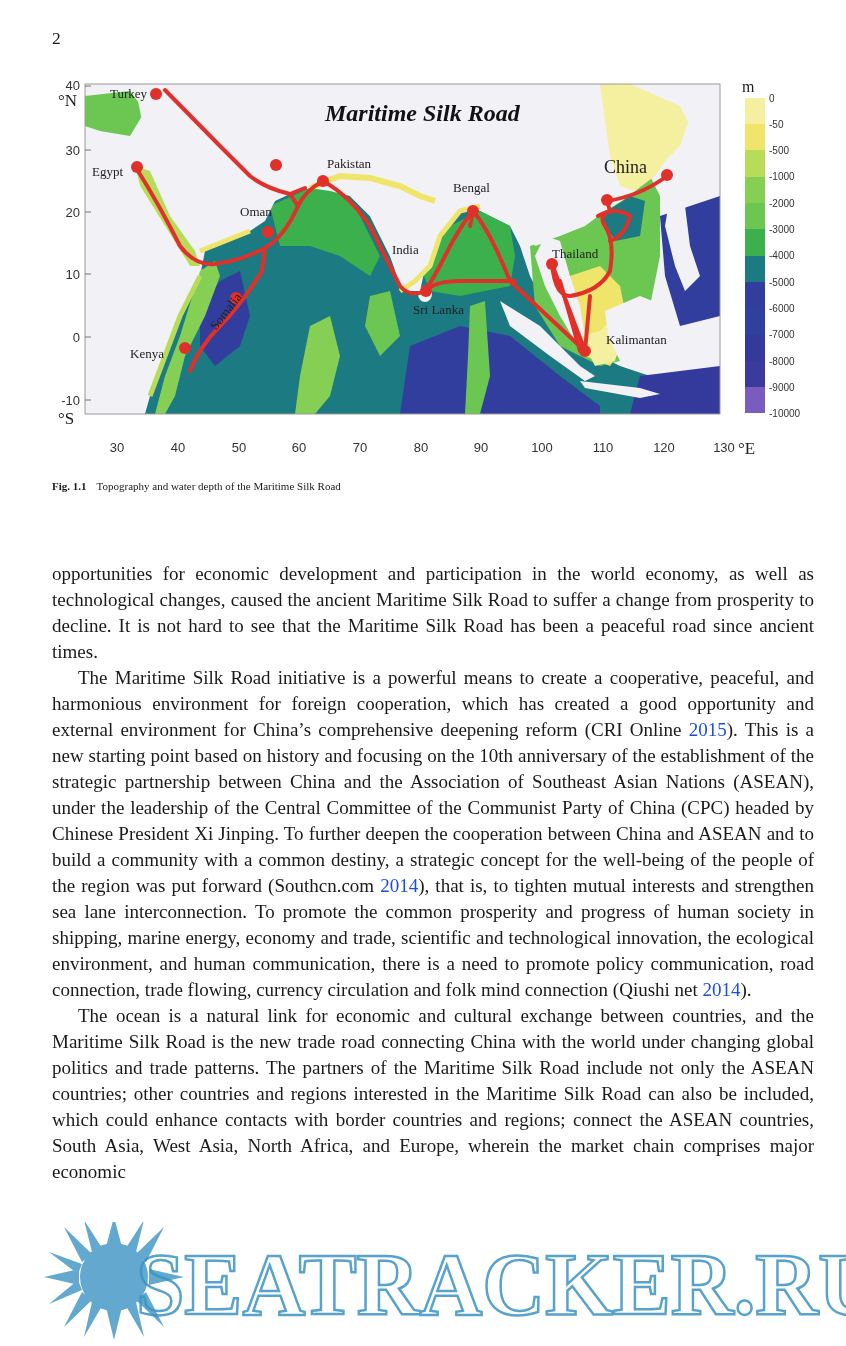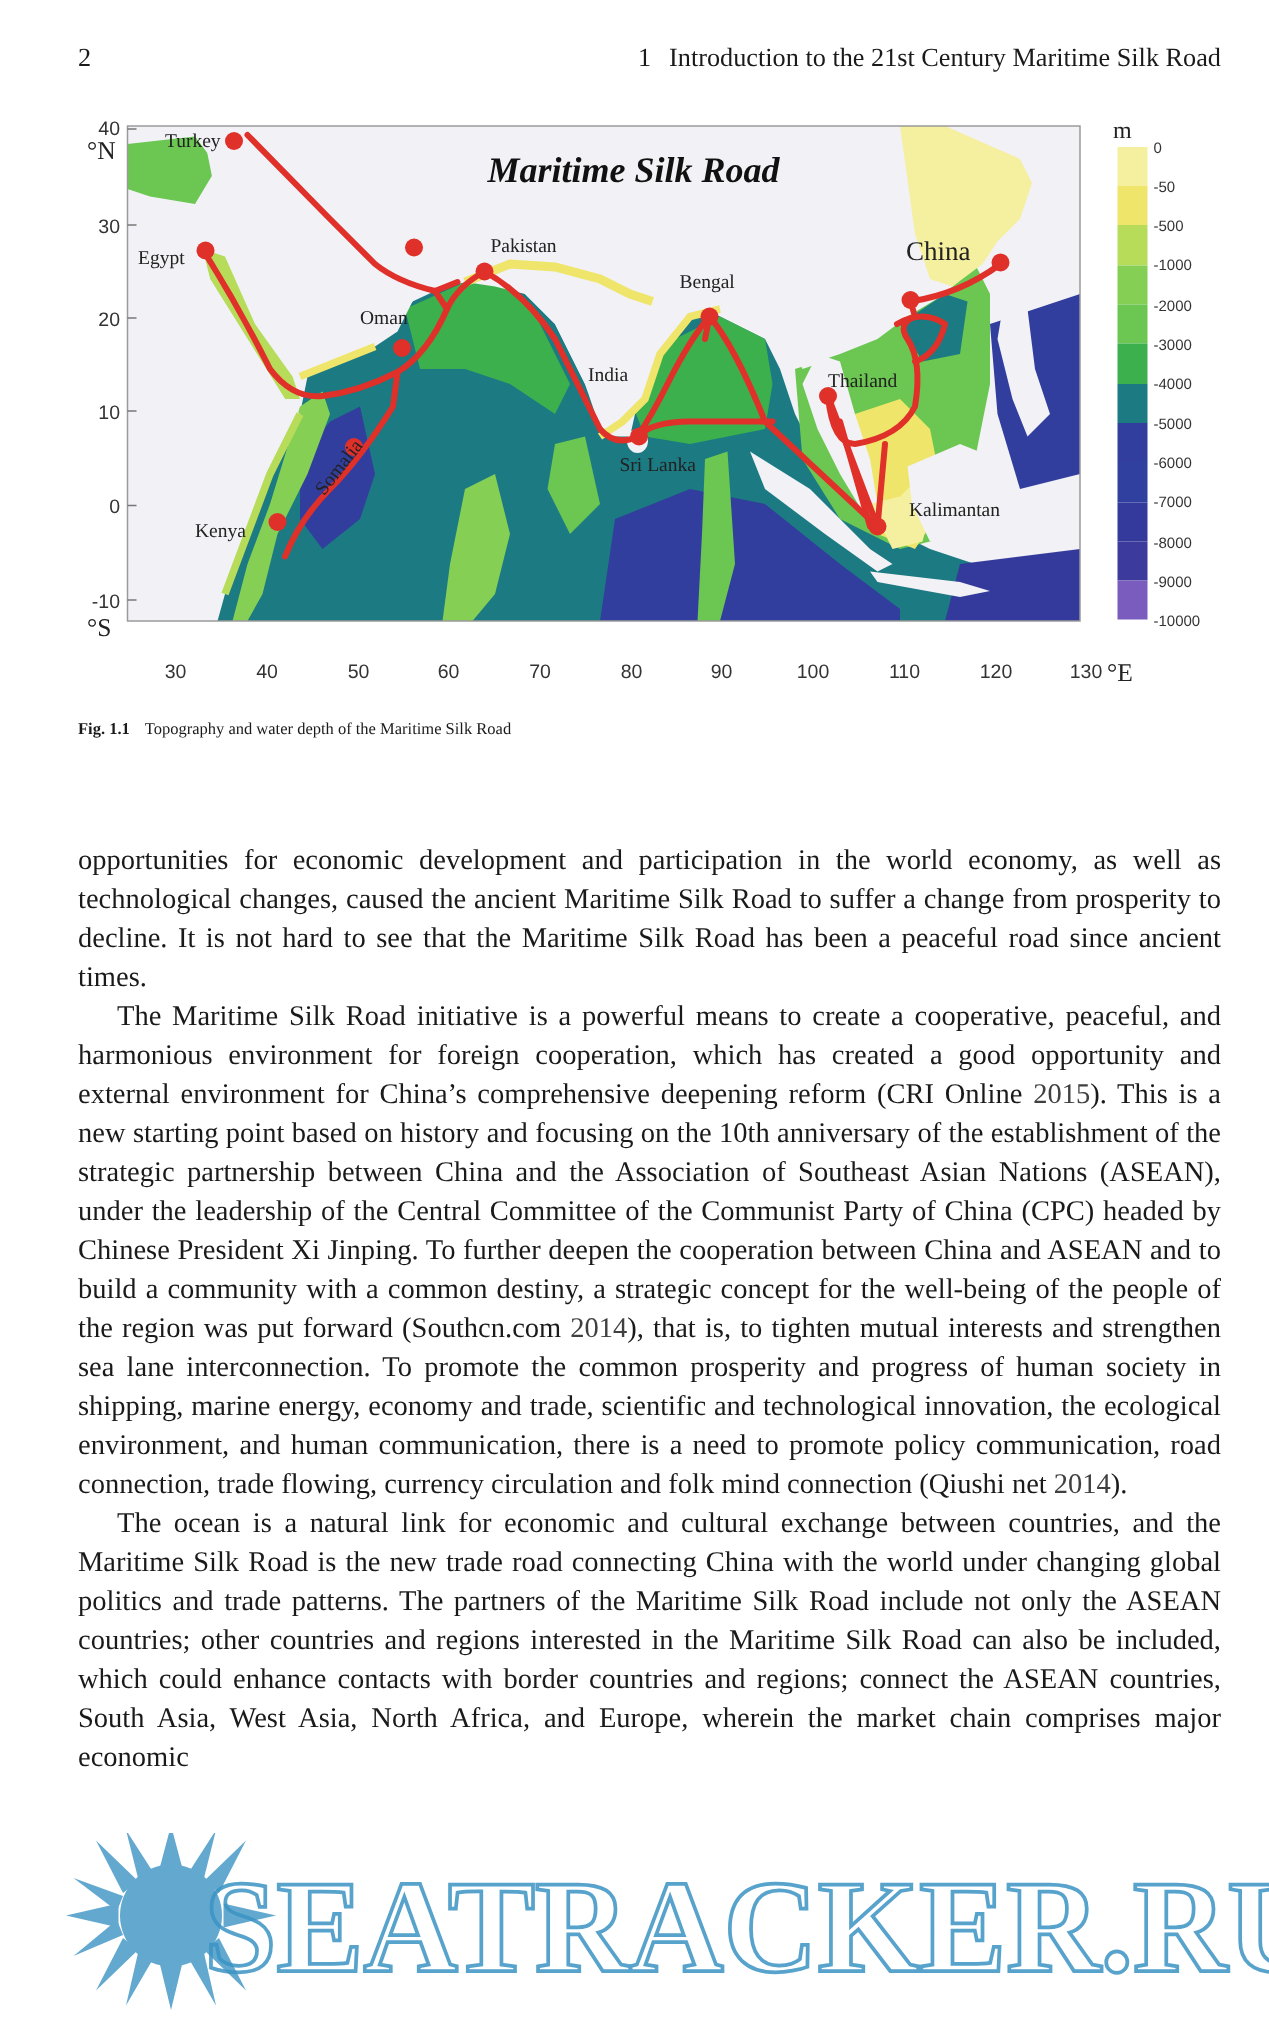--- a/index.html
+++ b/index.html
@@ -14,30 +14,29 @@
   .figure { position: absolute; left: 40px; top: 76px; width: 780px; height: 390px; }
   .figure svg { display: block; }
 
   .caption { position: absolute; left: 52px; top: 480px; font-size: 11px; }
   .caption b { margin-right: 10px; }
 
   .body-text { position: absolute; left: 52px; top: 561px; width: 762px;
                font-size: 19px; line-height: 26px; text-align: justify; }
   .body-text p { margin: 0; }
   .body-text p.indent { text-indent: 26px; }
-  .cite { color: #404040; }
+  .cite { color: #1d4ed8; }
 
   .watermark { position: absolute; left: 0; top: 1222px; width: 682px; height: 124px; pointer-events: none; margin-left: 44px; }
 </style>
 </head>
 <body>
 
 <div class="running-head">
   <span class="page-num">2</span>
-  <span class="chapter-title"><span class="num">1</span><span>Introduction to the 21st Century Maritime Silk Road</span></span>
 </div>
 
 <div class="figure">
   <svg width="780" height="390" viewBox="0 0 780 390">
     <defs>
       <clipPath id="mapclip">
           <rect x="45" y="8" width="635" height="330"></rect>
         </clipPath>
     </defs>
 

